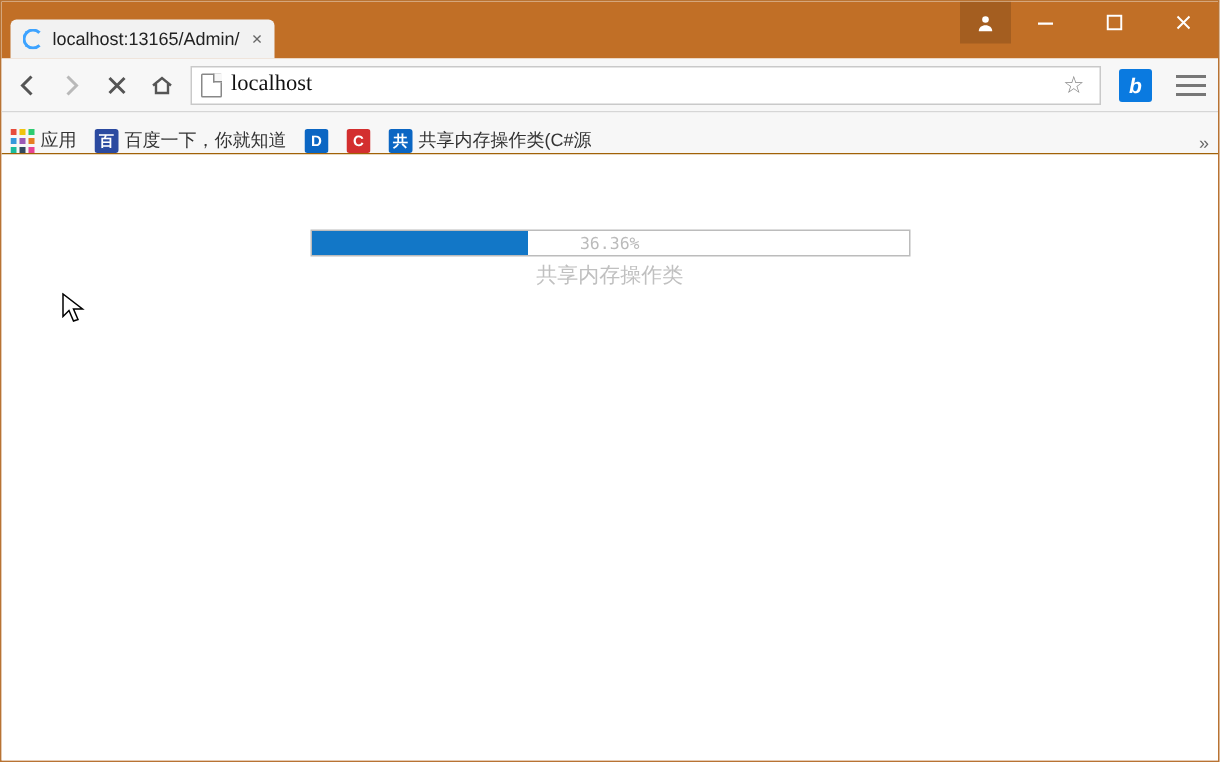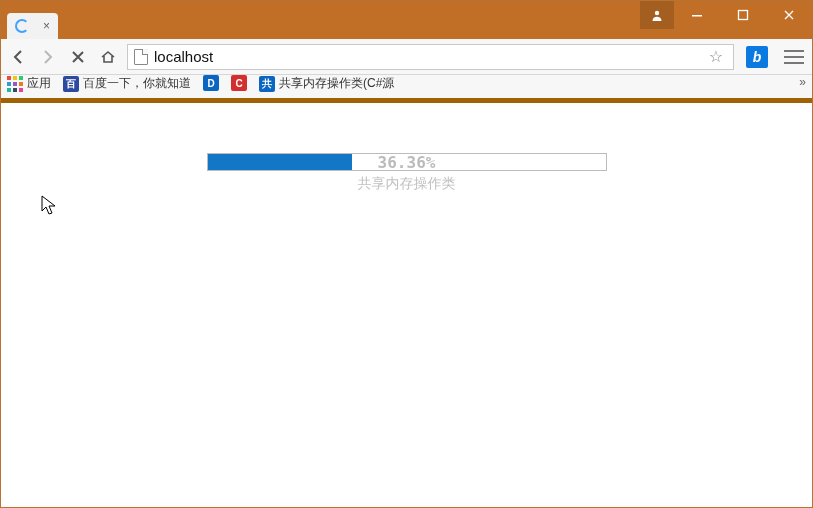--- a/index.html
+++ b/index.html
@@ -95,20 +95,21 @@
   .addr {
     flex: 1;
     height: 26px;
     border: 1px solid #c9c9c9;
     background: #fff;
     display: flex;
     align-items: center;
     padding: 0 6px;
     font-size: 15px;
     color: #111;
+    font-family: Liberation Serif, serif;
   }
   .addr .page-ico {
     width: 14px; height: 16px;
     border: 1px solid #888;
     border-radius: 1px;
     margin-right: 6px;
     position: relative;
     background: #fff;
     flex-shrink: 0;
   }
@@ -144,23 +145,23 @@
     justify-content: space-between;
     padding: 3px 2px;
     margin-left: 6px;
   }
   .menu-btn span { height: 2px; background: #777; }
 
   
   .bookmarks {
     height: 28px;
     background: #f7f7f7;
-    border-bottom: 5px solid #a16207;
-    display: flex;
-    align-items: flex-start;
+    border-bottom: 1px solid #a16207;
+    display: flex;
+    align-items: flex-end;
     padding: 0 6px;
     gap: 12px;
     font-size: 12px;
     color: #333;
   }
   .bm-item {
     display: flex;
     align-items: center;
     gap: 4px;
     white-space: nowrap;
@@ -220,44 +221,44 @@
     position: absolute;
     left: 0; top: 0; bottom: 0;
     background: #1277c7;
   }
   .progress-label {
     position: absolute;
     left: 0; right: 0; top: 0; bottom: 0;
     display: flex;
     align-items: center;
     justify-content: center;
-    font-size: 16px;
+    font-size: 11px;
     color: #bbb;
     font-family: Consolas, monospace;
-    font-weight: bold;
   }
   .msg {
     margin-top: 4px;
     font-size: 14px;
     color: #c0c0c0;
   }
   .cursor {
     position: absolute;
     left: 40px;
     top: 92px;
     pointer-events: none;
   }
 </style>
 </head>
 <body>
 
 <div class="titlebar">
   <div class="tab-strip">
     <div class="tab">
       <span class="spinner"></span>
+      <span class="tab-title">localhost:13165/Admin/</span>
       <span class="close">×</span>
     </div>
   </div>
   <div class="titlebar-spacer"></div>
   <div class="win-controls">
     <div class="win-btn user">
       <svg width="12" height="12" viewBox="0 0 12 12">
           <circle cx="6" cy="4" r="2.2" fill="#fff"></circle>
           <path d="M1.5 12c0-2.8 2-4.2 4.5-4.2S10.5 9.2 10.5 12z" fill="#fff"></path>
         </svg>

